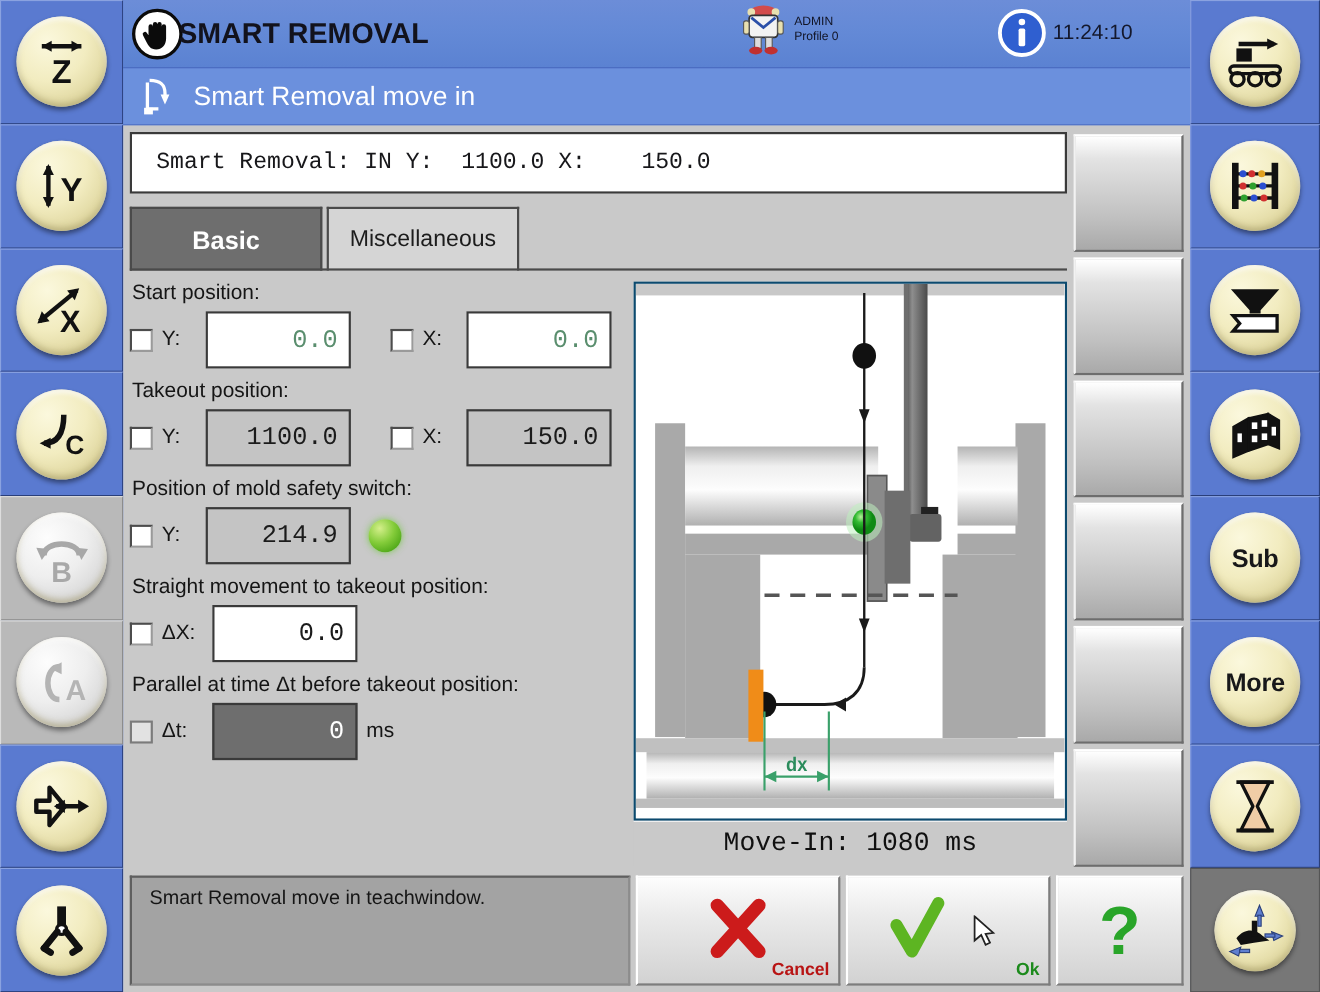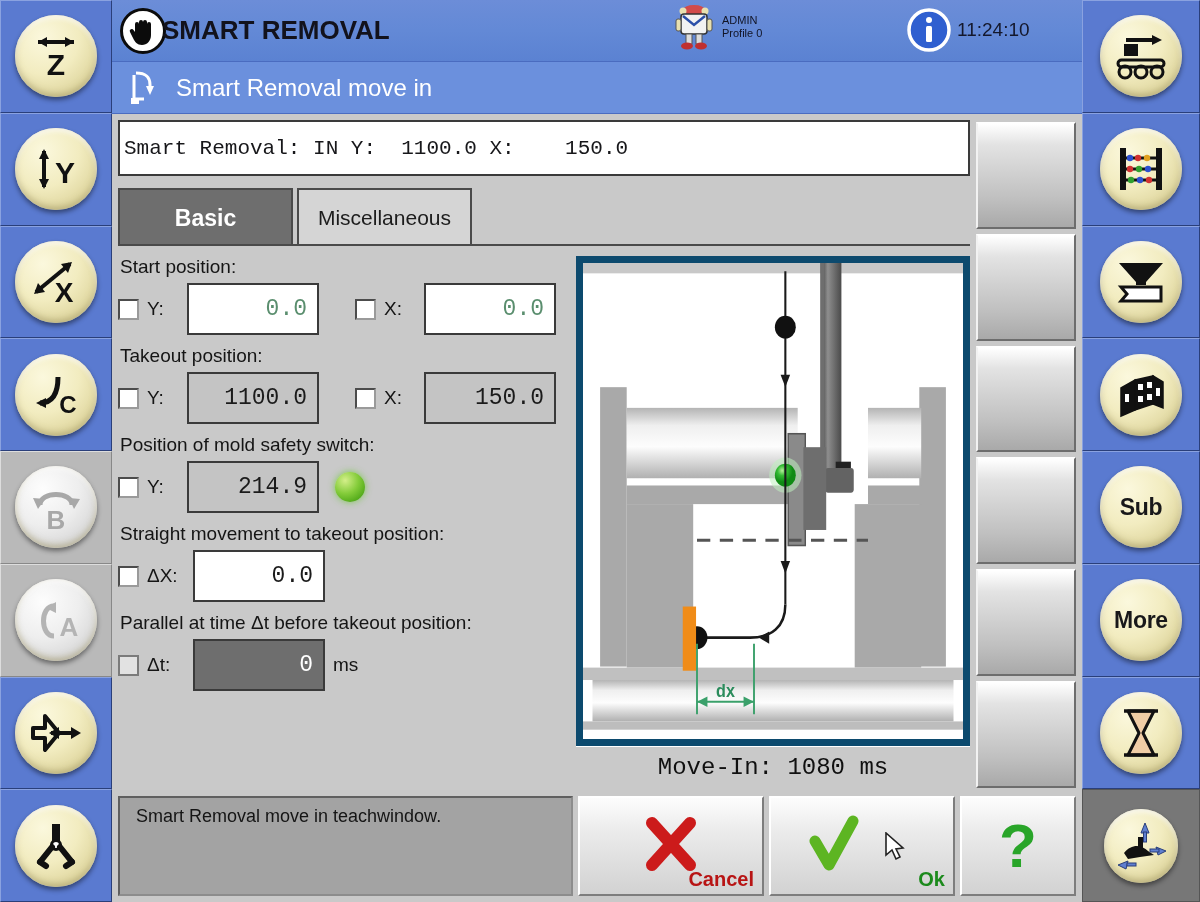--- a/index.html
+++ b/index.html
@@ -116,21 +116,21 @@
     display: flex; flex-direction: column;
     min-width: 0;
   }
 
   
   #status-strip {
     height: 56px; flex: none;
     background: #ffffff;
     border: 2px solid #3a3a3a;
     display: flex; align-items: center;
-    padding-left: 4px;
+    padding-left: 22px;
     margin-bottom: 8px;
   }
   #status-strip span {
     font-family: "Liberation Mono", monospace;
     font-size: 21px; color: #17171a;
     white-space: pre;
   }
 
   
   #tabs { display: flex; align-items: flex-end; height: 62px; flex: none; position: relative; }
@@ -197,21 +197,21 @@
 
   
   #gfx-col {
     flex: 1 1 auto;
     display: flex; flex-direction: column;
     min-width: 0;
   }
   #gfx-frame {
     flex: 1 1 auto;
     background: #ffffff;
-    border: 7px solid #0c4a6e;
+    border: 2px solid #0c4a6e;
     position: relative;
     min-height: 0;
     overflow: hidden;
   }
   #gfx-frame svg { display: block; width: 100%; height: 100%; }
   #movein-bar {
     height: 42px; flex: none;
     background: #c9c9c9;
     border-top: 1px solid #ffffff;
     display: flex; align-items: center; justify-content: center;
@@ -251,21 +251,21 @@
   .actbtn {
     width: 186px; flex: none;
     background: linear-gradient(to bottom, #fdfdfd 0%, #ebebeb 35%, #d2d2d2 100%);
     border: 2px solid #7d7d7d;
     border-top-color: #ffffff; border-left-color: #ffffff;
     position: relative;
     display: flex; align-items: center; justify-content: center;
   }
   .actbtn .cap {
     position: absolute; right: 8px; bottom: 3px;
-    font-size: 20px; font-weight: bold; margin-top: 28px;
+    font-size: 16px; font-weight: bold; margin-top: 28px;
   }
   .cap.cancel { color: #b81414; }
   .cap.ok { color: #1c8a1c; }
   #help-btn { width: 116px; }
   #cursor-arrow { position: absolute; left: 113px; top: 34px; }
 </style>
 </head>
 <body>
 
 <div id="app">

